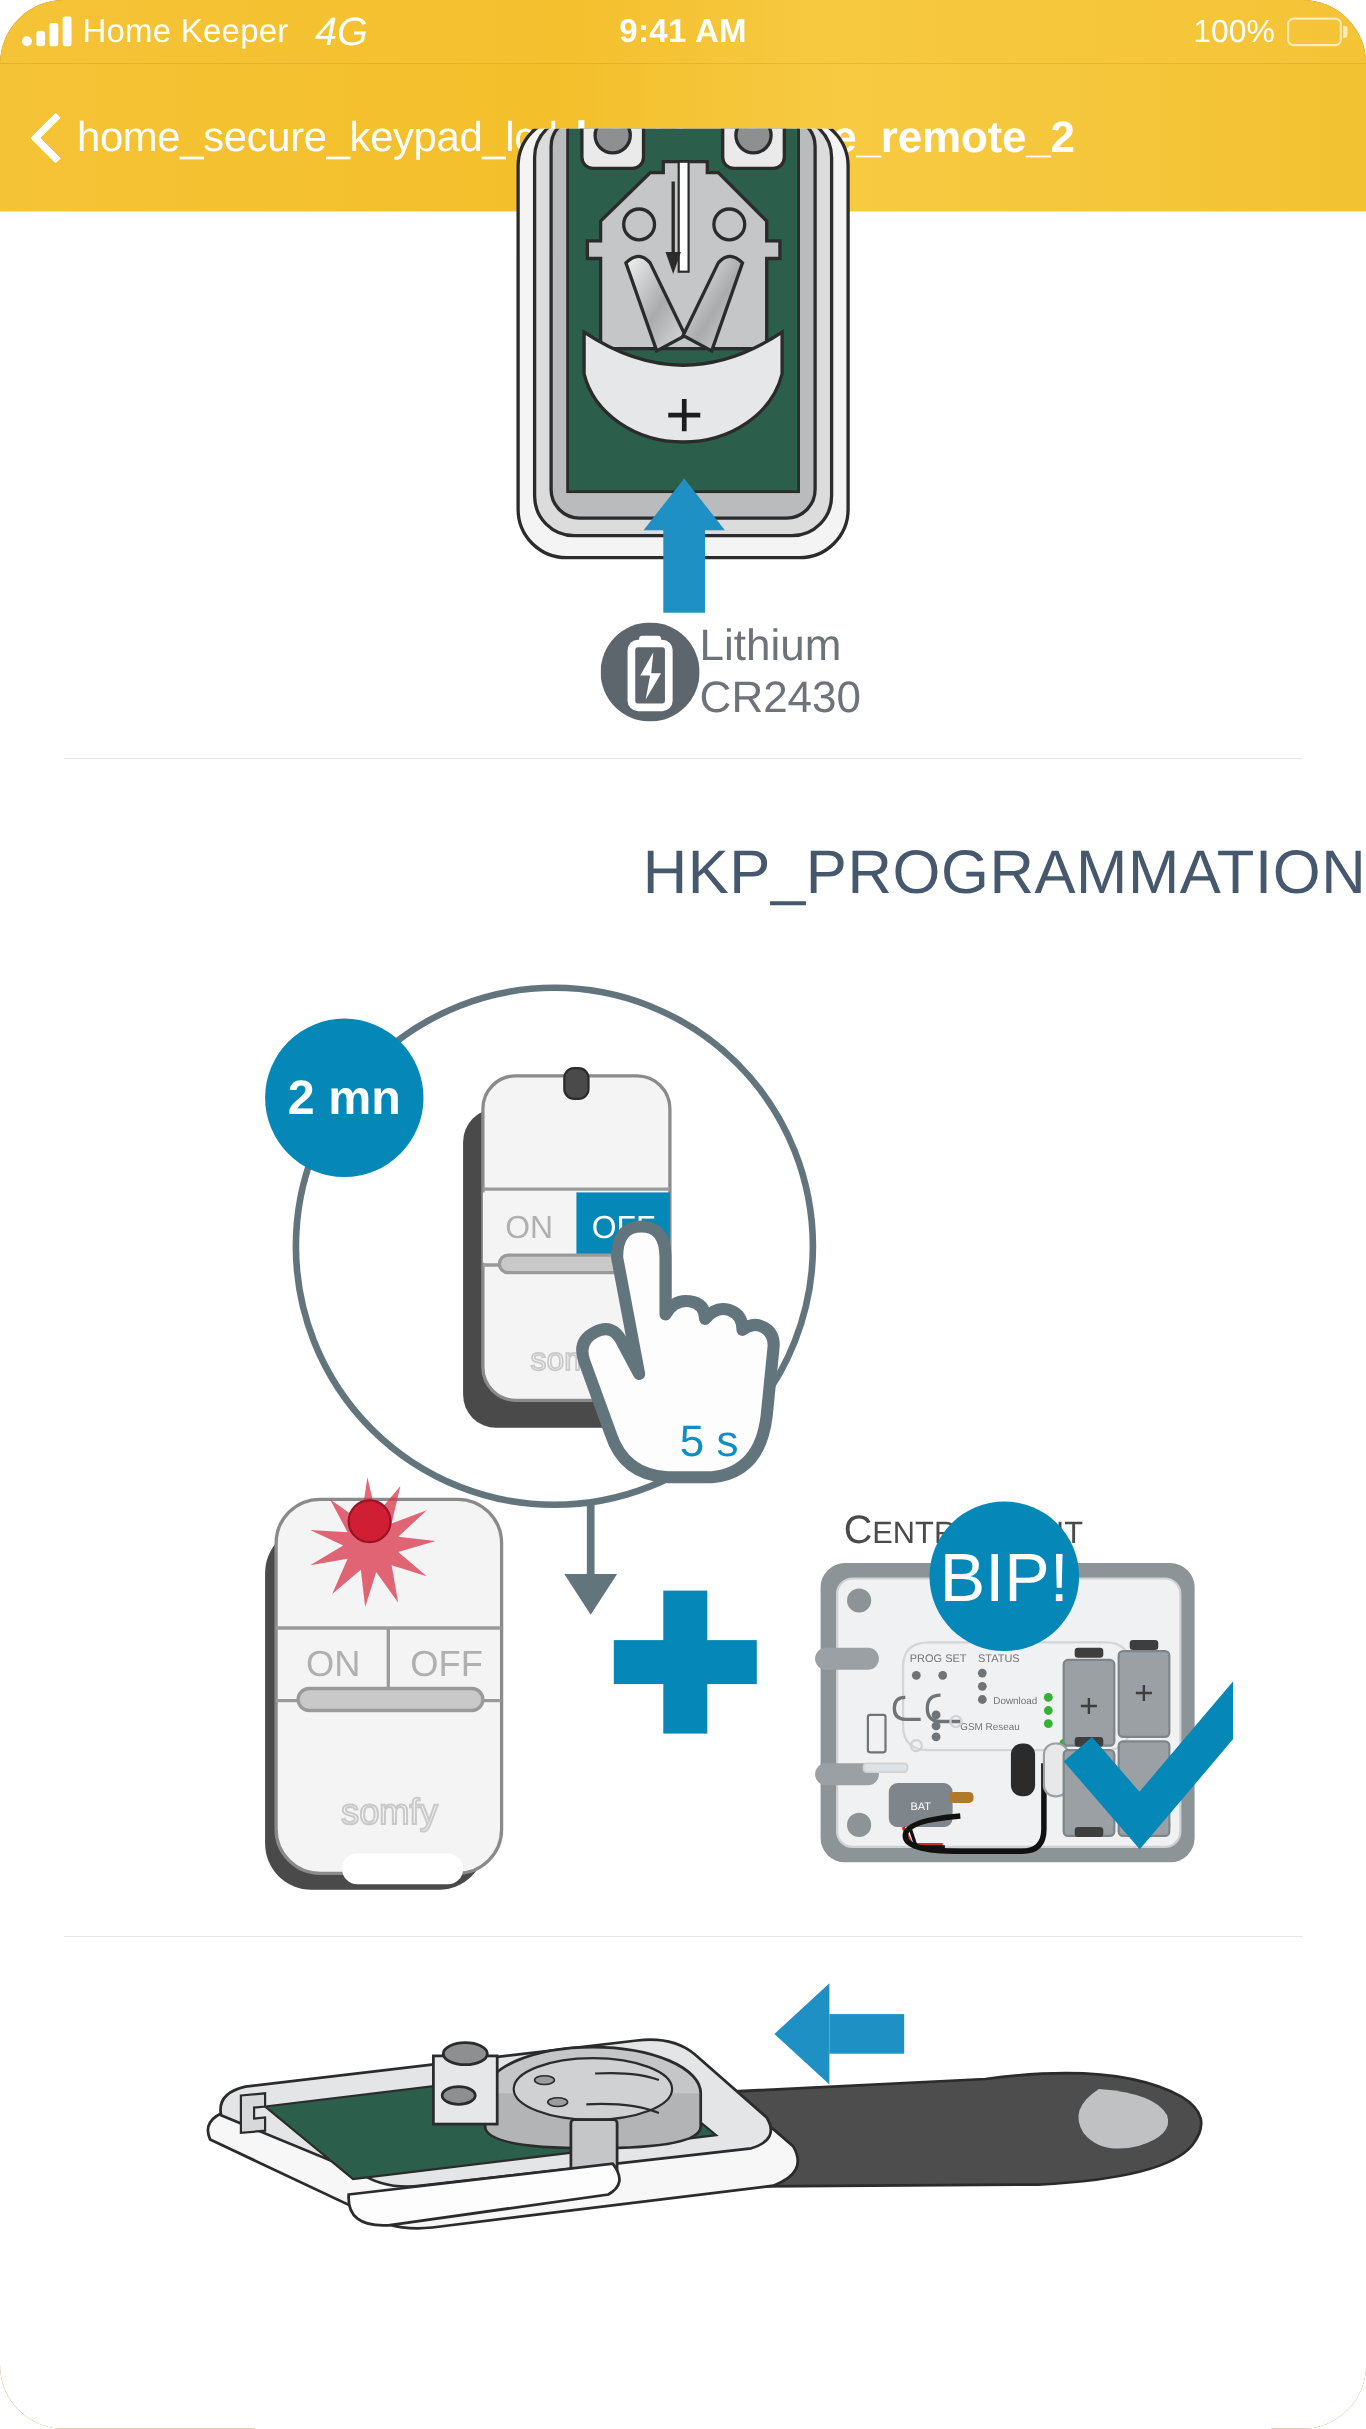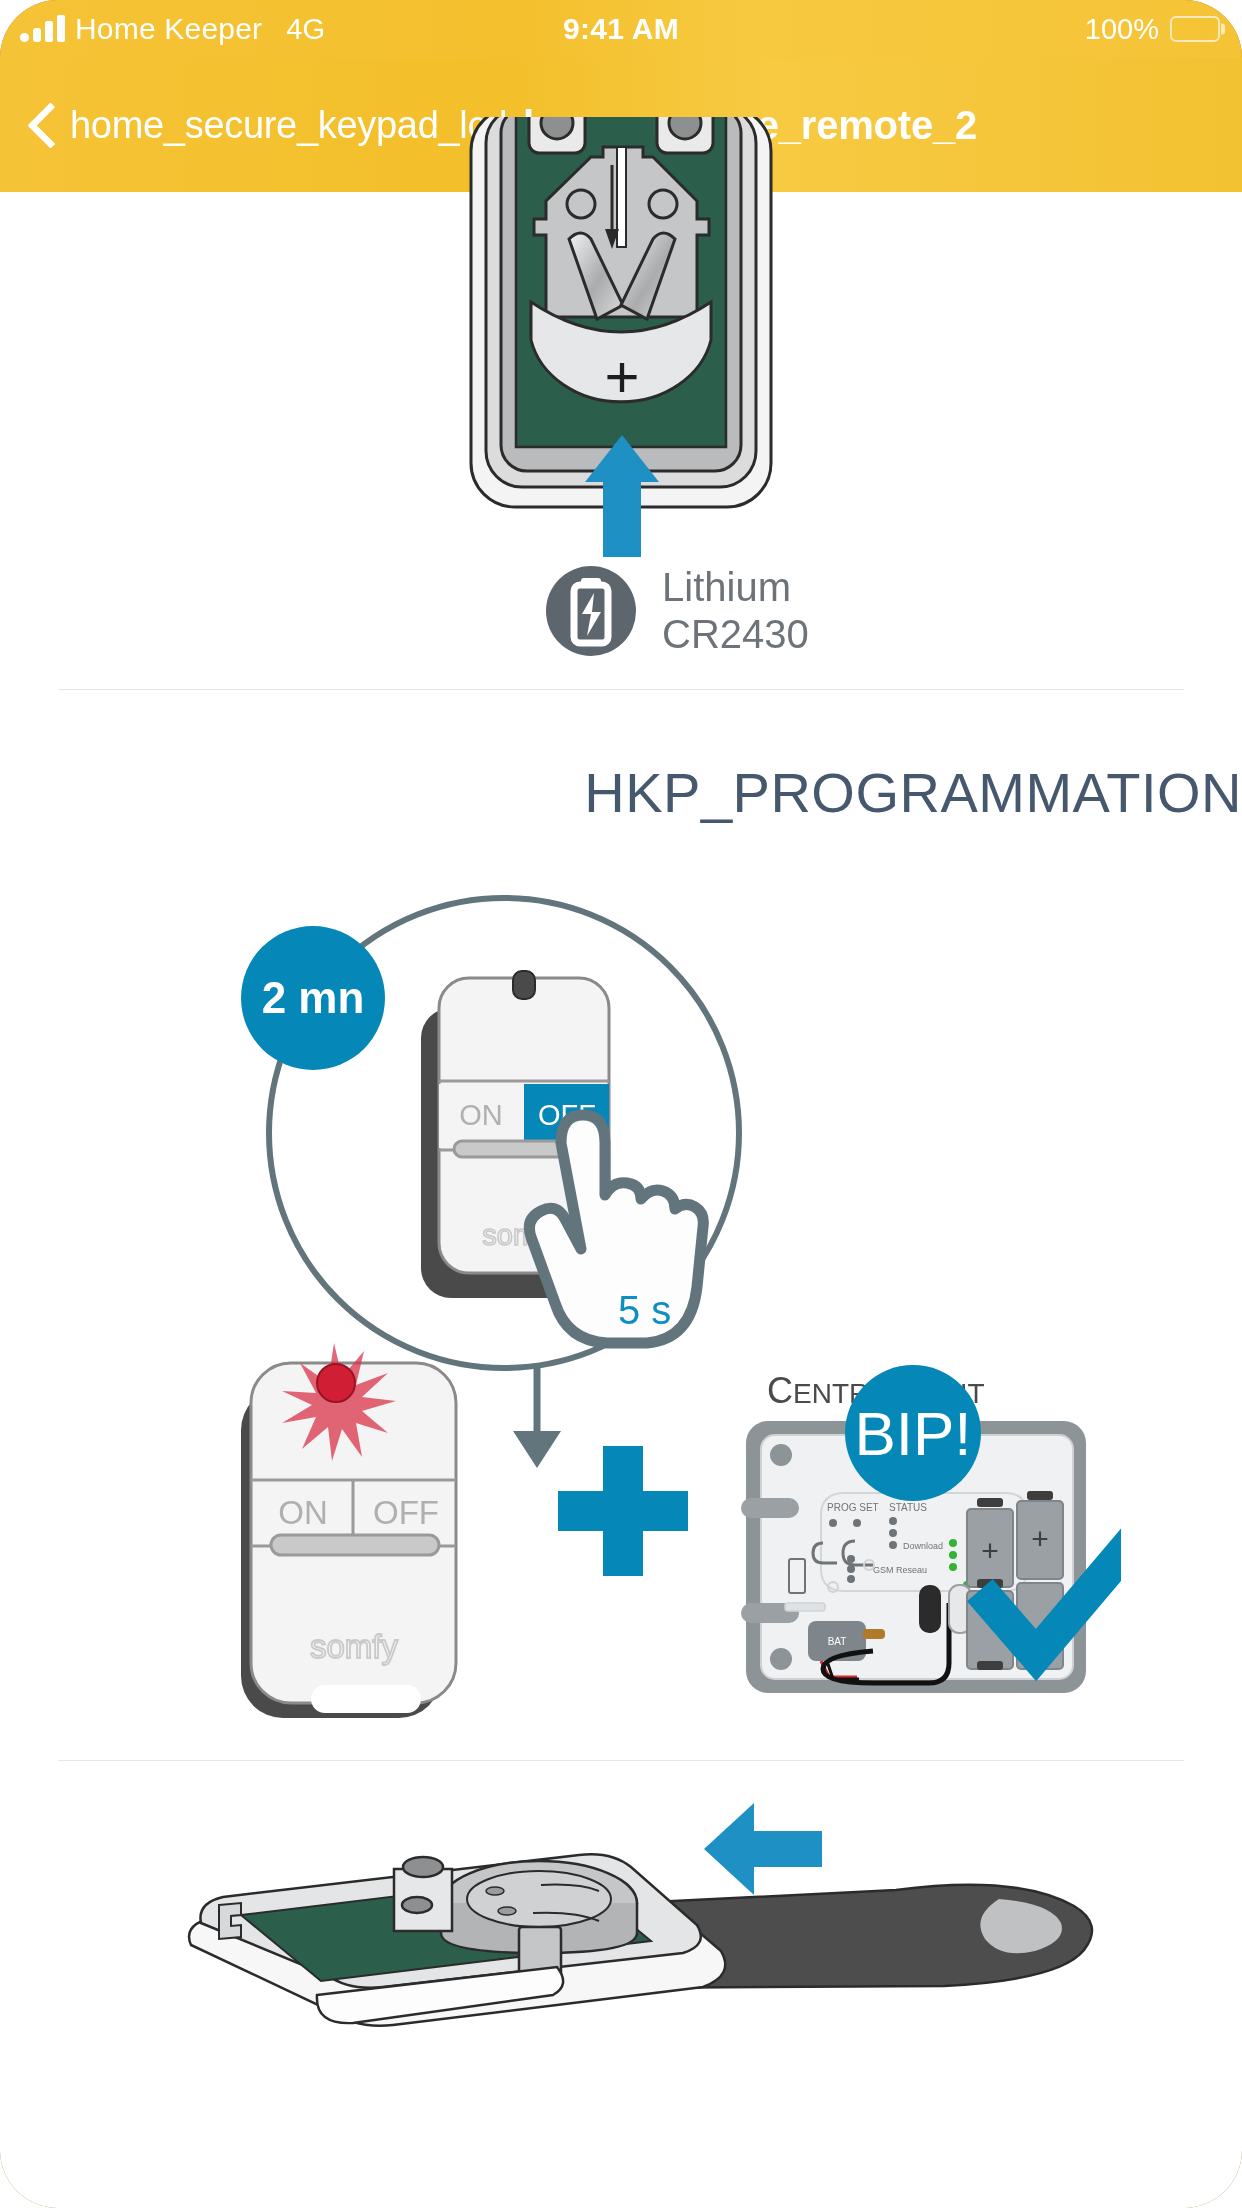--- a/index.html
+++ b/index.html
@@ -36,21 +36,21 @@
     padding-left: 20px;
     gap: 10px;
   }
   .signal-bars { display: flex; align-items: flex-end; gap: 4px; height: 26px; }
   .signal-bars i { display: block; width: 8px; background: #ffffff; border-radius: 2px; }
   .signal-bars i:nth-child(1) { height: 9px; border-radius: 50%; width: 9px; }
   .signal-bars i:nth-child(2) { height: 14px; border-radius: 3px; }
   .signal-bars i:nth-child(3) { height: 21px; }
   .signal-bars i:nth-child(4) { height: 27px; }
   .carrier { font-size: 30px; letter-spacing: 0.2px; }
-  .network { font-size: 29px; margin-left: 14px; }
+  .network { font-size: 36px; margin-left: 14px; font-style: italic; }
   .sb-time {
     position: absolute;
     left: 0; right: 0;
     text-align: center;
     font-size: 30px;
     font-weight: bold;
     letter-spacing: 0.3px;
   }
   .sb-right {
     position: absolute;
@@ -213,21 +213,21 @@
             <stop offset="100%" stop-color="#dcdcdc"></stop>
           </linearGradient>
         </defs>
 
         <g>
           <rect x="262" y="355" width="38" height="85" fill="#1f90c3"></rect>
           <path d="M281 318 L318 365 L244 365 Z" fill="#1f90c3"></path>
         </g>
       </svg>
 
-      <div style="position:absolute;left:546px;top:372px;display:flex;align-items:center;gap:26px;">
+      <div style="position:absolute;left:546px;top:372px;display:flex;align-items:center;">
         <svg width="90" height="90" viewBox="0 0 90 90">
           <circle cx="45" cy="45" r="45" fill="#5e666d"></circle>
           <rect x="35" y="12" width="20" height="9" rx="3" fill="#ffffff"></rect>
           <rect x="28" y="19" width="34" height="58" rx="6" fill="none" stroke="#ffffff" stroke-width="7"></rect>
           <path d="M48 27 L36 48 L45 48 L41 70 L55 46 L46 46 Z" fill="#ffffff"></path>
         </svg>
         <div style="line-height:1.18;color:#6d7379;font-size:40px;font-weight:300;">
           <div>Lithium</div>
           <div>CR2430</div>
         </div>

